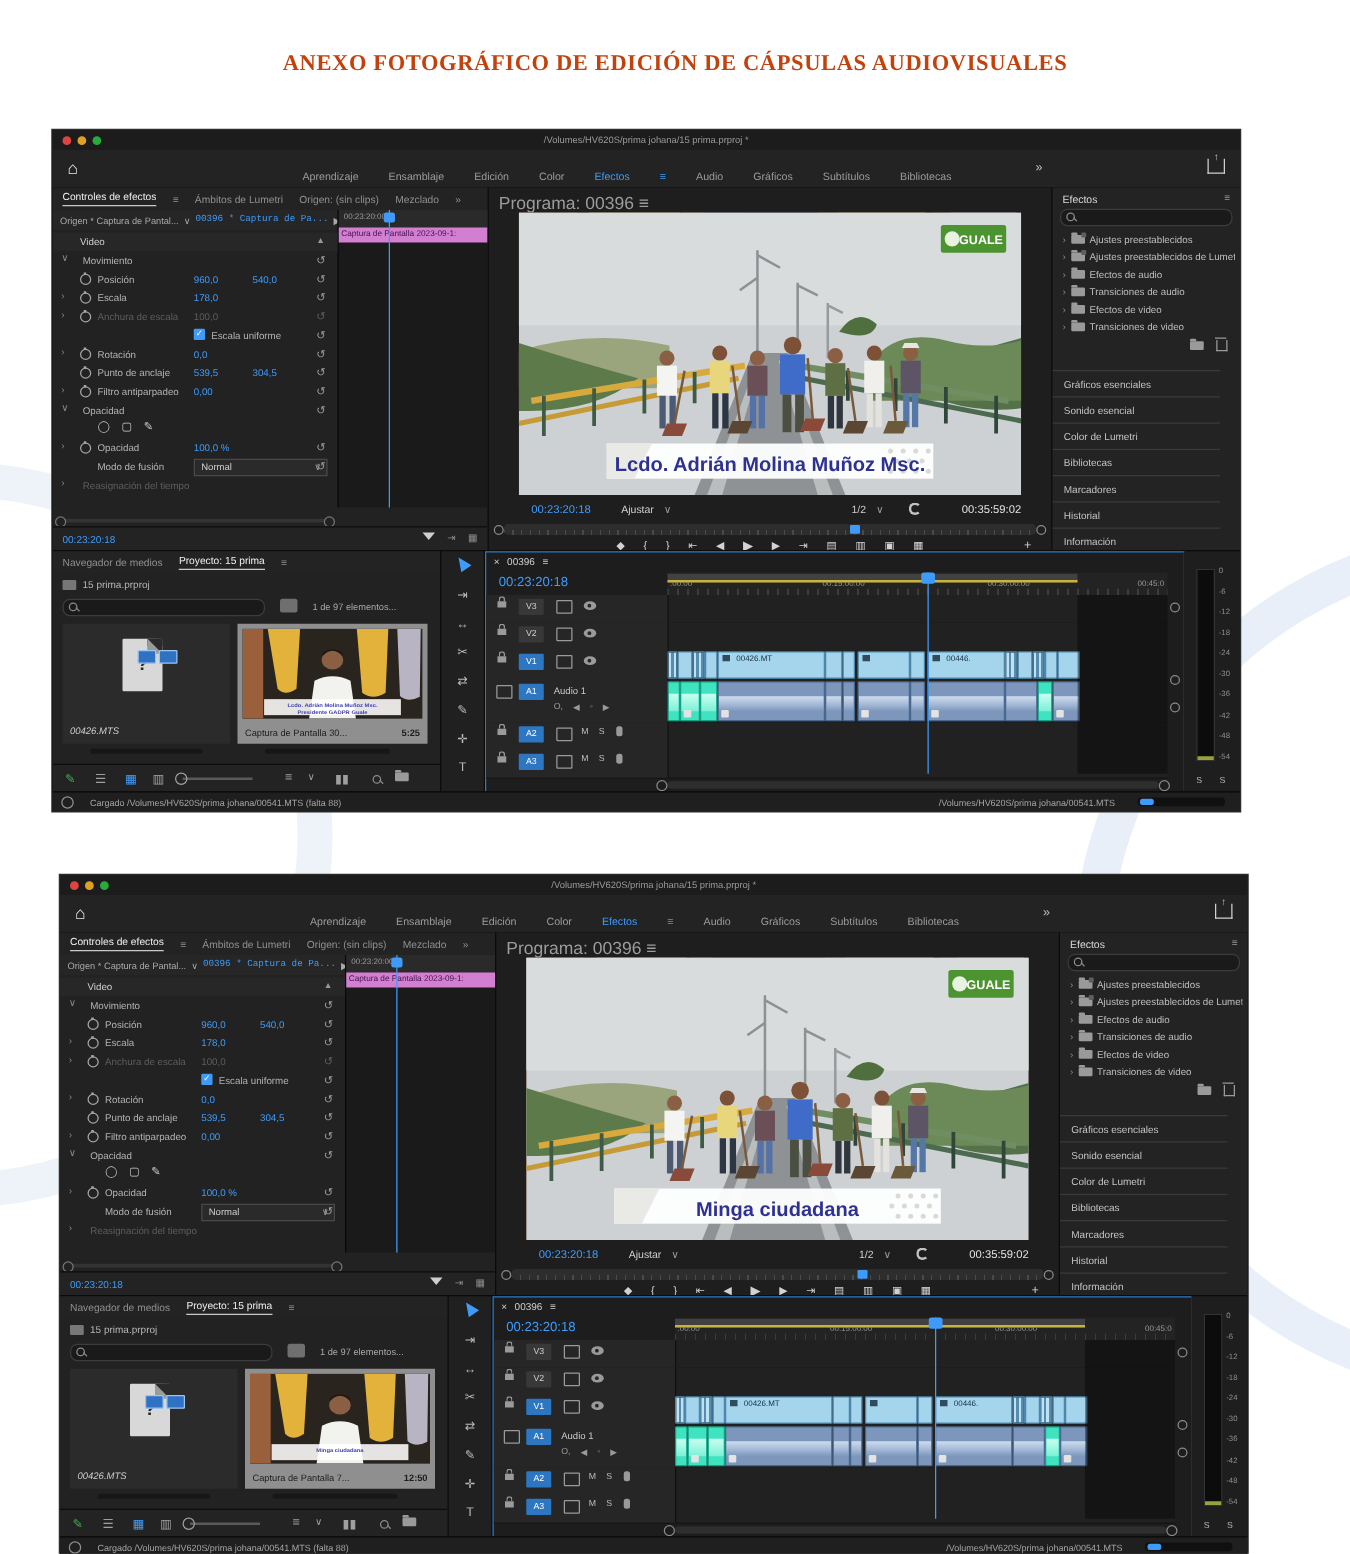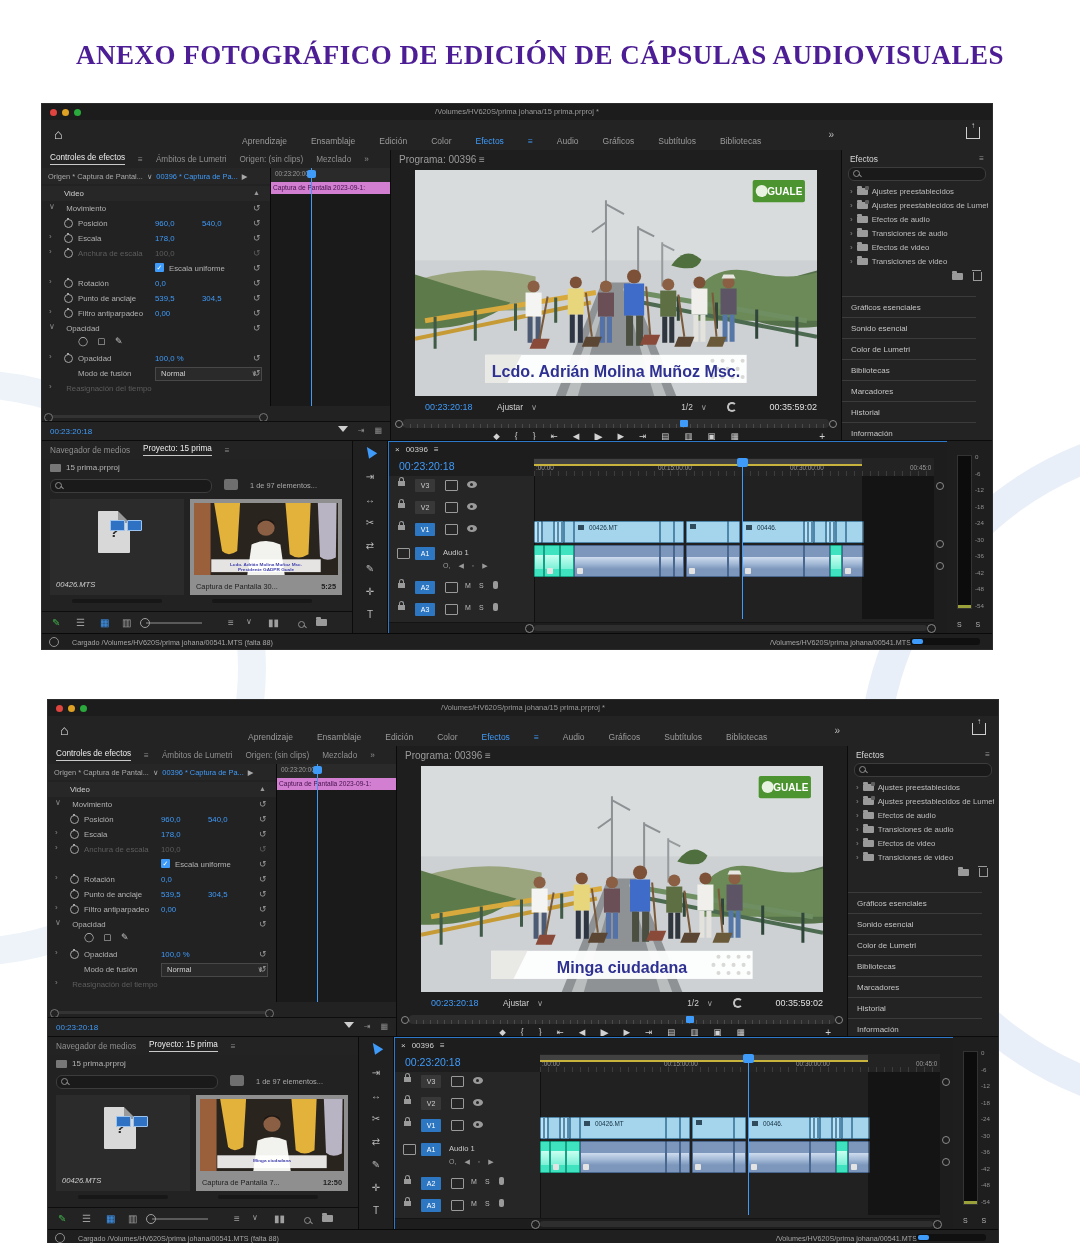--- a/index.html
+++ b/index.html
@@ -3,21 +3,21 @@
 <meta charset="utf-8">
 <style>
   html,body{margin:0;padding:0;}
   body{width:1080px;height:1243px;background:#ffffff;position:relative;overflow:hidden;
        font-family:"Liberation Sans",sans-serif;}
   .wm{position:absolute;border-radius:50%;z-index:0;}
   #wm1{width:640px;height:640px;left:858px;top:420px;border:30px solid rgba(196,214,236,.38);}
   #wm2{width:540px;height:540px;left:-330px;top:370px;border:28px solid rgba(196,214,236,.30);}
   #wm3{width:620px;height:620px;left:150px;top:1030px;border:30px solid rgba(196,214,236,.30);}
   .doc-title{position:absolute;left:40px;top:40px;width:1000px;z-index:2;
-     font-family:"Liberation Serif",serif;font-weight:bold;font-size:27px;color:#4c1d95;
+     font-family:"Liberation Serif",serif;font-weight:bold;font-size:18px;color:#c2410c;
      letter-spacing:.5px;text-align:center;}
   
   .shot{position:absolute;width:950px;height:545px;background:#151515;z-index:2;overflow:hidden;
         color:#b5b5b5;font-size:8px;box-shadow:0 0 0 1px #2c2c2c;}
   .titlebar{position:absolute;top:0;left:0;right:0;height:16px;background:#1c1c1c;}
   .lights{position:absolute;left:8px;top:5px;display:flex;gap:5px;}
   .lights i{width:7px;height:7px;border-radius:50%;display:block;}
   .l-red{background:#e0443e;} .l-yel{background:#dea123;} .l-grn{background:#2aa93c;}
   .wtitle{position:absolute;left:0;right:0;top:3px;text-align:center;font-size:7.5px;color:#9a9a9a;}
   .menubar{position:absolute;top:16px;left:0;right:0;height:30px;background:#232323;border-bottom:1px solid #0b0b0b;}
@@ -31,21 +31,21 @@
   .share b{position:relative;top:-4px;font-weight:normal;}
   .main{position:absolute;top:46px;left:0;right:0;bottom:15px;background:#0b0b0b;}
   .panel{position:absolute;background:#222222;overflow:hidden;}
   
   #fxp{left:0;top:0;width:348px;height:290px;}
   .ptabs{position:absolute;top:0;left:0;right:0;height:18px;display:flex;gap:13px;align-items:center;
          padding-left:8px;font-size:8.2px;color:#8f8f8f;white-space:nowrap;background:#232323;}
   .ptab.active{color:#ededed;border-bottom:1px solid #c9c9c9;padding-bottom:2px;}
   .fx-cliprow{position:absolute;top:18px;left:0;width:228px;height:16px;display:flex;align-items:center;
               gap:4px;padding-left:6px;color:#a8a8a8;font-size:7.4px;background:#262626;white-space:nowrap;overflow:hidden;}
-  .fx-cliprow .seq{color:#3f9bfa;}
+  .fx-cliprow .seq{color:#3f9bfa;font-family:Liberation Mono, monospace;}
   .minitl{position:absolute;left:228px;top:18px;width:120px;bottom:34px;background:#1a1a1a;border-left:1px solid #090909;}
   .mini-ruler{height:13px;background:#2a2a2a;font-size:6.4px;color:#9a9a9a;padding:2px 0 0 4px;}
   .mini-clip{position:absolute;top:14px;left:0;right:1px;height:12px;background:#d27fd2;color:#46104a;
              font-size:6.6px;line-height:12px;padding-left:2px;white-space:nowrap;overflow:hidden;}
   .mini-ph{position:absolute;left:40px;top:0;bottom:0;width:1px;background:#3f9bfa;}
   .mini-phead{position:absolute;left:36px;top:2px;width:9px;height:8px;background:#3f9bfa;border-radius:2px;}
   .fxrow{position:absolute;left:0;width:228px;height:15px;font-size:7.8px;color:#b2b2b2;}
   .fxrow .chev{position:absolute;left:7px;top:1px;color:#888;font-size:8px;}
   .fxrow .sw{position:absolute;left:22px;top:3px;}
   .fxrow .lbl{position:absolute;left:36px;top:3px;white-space:nowrap;}
@@ -70,21 +70,21 @@
   .fx-scroll{position:absolute;left:6px;width:216px;height:3px;background:#333;border-radius:2px;}
   .fx-scroll:before,.fx-scroll:after{content:'';position:absolute;top:-2px;width:7px;height:7px;border:1px solid #777;
        border-radius:50%;background:#222;}
   .fx-scroll:before{left:-4px;} .fx-scroll:after{right:-4px;}
   .fx-bottom{position:absolute;left:0;right:0;bottom:0;height:18px;background:#232323;border-top:1px solid #0d0d0d;}
   .fx-btc{position:absolute;left:8px;top:5px;color:#3f9bfa;font-size:8px;}
   .fx-bicons{position:absolute;right:8px;top:4px;display:flex;gap:10px;color:#8c8c8c;font-size:8px;}
   .funnel{width:0;height:0;border-left:5px solid transparent;border-right:5px solid transparent;border-top:6px solid #cfcfcf;}
   
   #pgm{left:349px;top:0;width:450px;height:290px;background:#1e1e1e;}
-  .pm-title{position:absolute;left:8px;top:4px;font-size:10px;color:#9c9c9c;}
+  .pm-title{position:absolute;left:8px;top:4px;font-size:14px;color:#9c9c9c;}
   .video{position:absolute;left:24px;top:20px;width:402px;height:226px;background:#000;}
   .video svg{position:absolute;left:0;top:0;width:100%;height:100%;}
   .pm-controls{position:absolute;left:34px;right:24px;top:252px;height:13px;font-size:8.4px;color:#cfcfcf;}
   .pm-tc{position:absolute;left:0;color:#3f9bfa;font-size:9px;}
   .pm-fit{position:absolute;left:72px;}
   .pm-fit i,.pm-zoom i{font-style:normal;color:#999;margin-left:8px;}
   .pm-zoom{position:absolute;right:110px;}
   .pm-wrench{position:absolute;right:86px;top:2px;}
   .icn-wrench{width:11px;height:3px;background:#c2c2c2;border-radius:2px;transform:rotate(-45deg);position:relative;}
   .icn-wrench:before{content:'';position:absolute;left:-4px;top:-2px;width:6px;height:6px;border:2px solid #c2c2c2;
@@ -208,21 +208,21 @@
   #met{left:905px;top:291px;width:45px;height:193px;background:#1e1e1e;}
   .mbar{position:absolute;left:10px;top:14px;width:13px;height:152px;background:#0c0c0c;border:1px solid #333;}
   .mbar i{position:absolute;left:0;right:0;bottom:0;height:3px;background:#9aa03a;}
   .mscale{position:absolute;left:28px;top:12px;height:156px;display:flex;flex-direction:column;
       justify-content:space-between;font-size:6.2px;color:#8f8f8f;}
   .msolo{position:absolute;left:10px;bottom:6px;color:#b5b5b5;font-size:7px;letter-spacing:6px;}
   
   .statusbar{position:absolute;left:0;right:0;bottom:0;height:15px;background:#1f1f1f;border-top:1px solid #090909;}
   .st-ico{position:absolute;left:7px;top:3px;width:8px;height:8px;border:1.4px solid #8f8f8f;border-radius:50%;}
   .st-left{position:absolute;left:30px;top:4px;font-size:7.2px;color:#a5a5a5;white-space:nowrap;}
-  .st-right{position:absolute;right:81px;top:4px;font-size:7.2px;color:#a5a5a5;white-space:nowrap;}
+  .st-right{position:absolute;right:100px;top:4px;font-size:7.2px;color:#a5a5a5;white-space:nowrap;}
   .st-prog{position:absolute;right:12px;top:4px;width:70px;height:7px;background:#101010;border-radius:3px;}
   .st-prog i{position:absolute;left:2px;top:1px;width:11px;height:5px;background:#3f9bfa;border-radius:2px;}
 </style>
 </head>
 <body>
 
 <div class="wm" id="wm1"></div>
 <div class="wm" id="wm2"></div>
 <div class="wm" id="wm3"></div>
 

